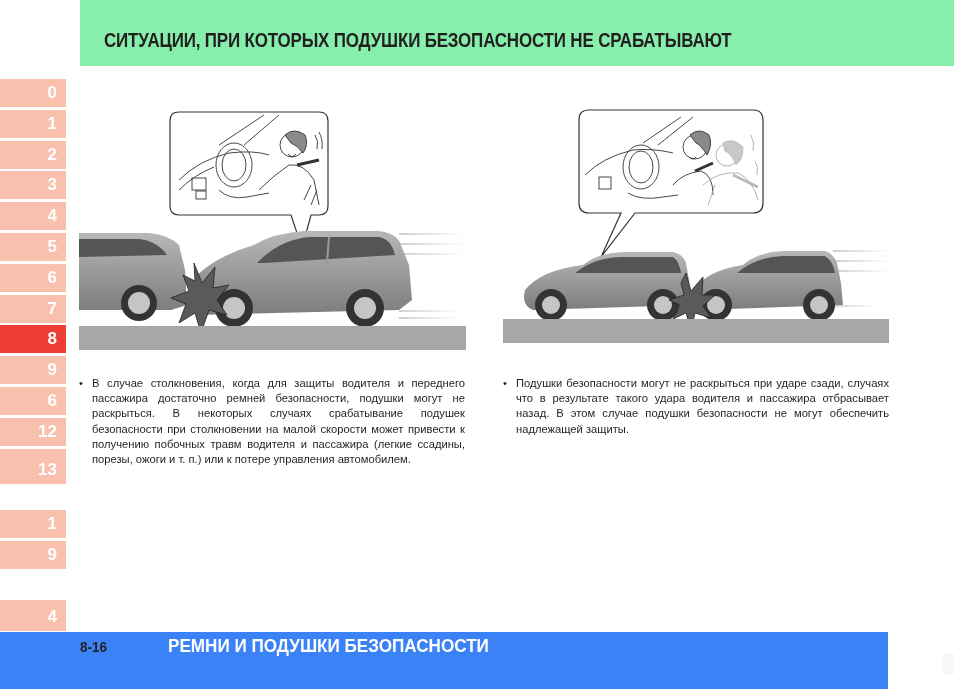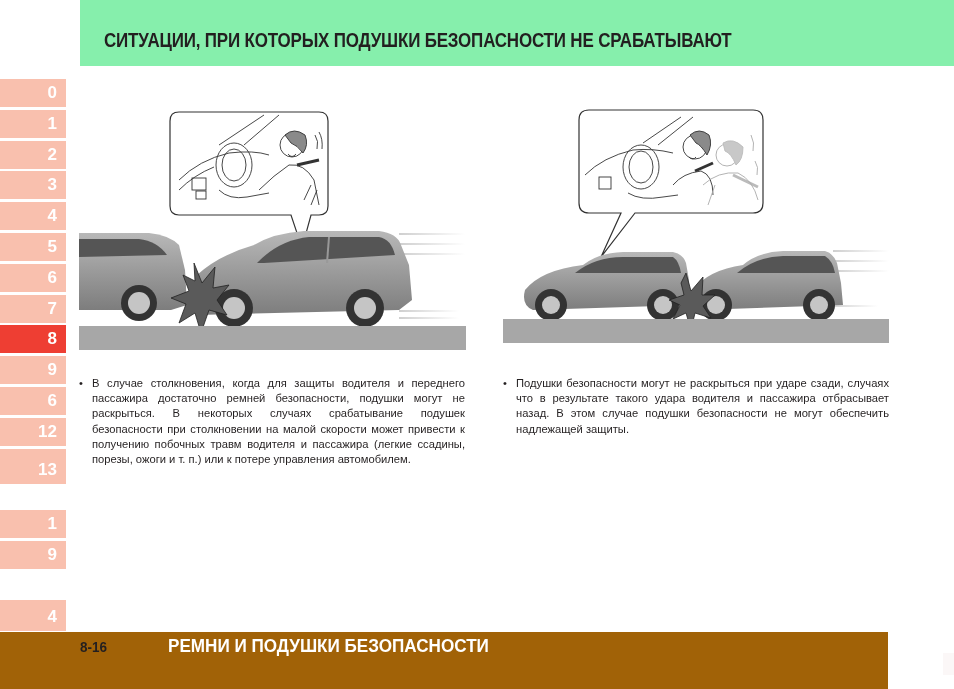--- a/index.html
+++ b/index.html
@@ -21,21 +21,21 @@
     .tab {
       position: absolute; left: 0; width: 66px; height: 28px;
       background: #f9c0ae; color: #ffffff;
       font-weight: bold; font-size: 17px; text-align: right;
       padding-right: 9px; line-height: 28px; cursor: pointer;
     }
     .tab.active { background: #ee3e33; }
 
     .footer {
       position: absolute; left: 0; top: 632px; width: 888px; height: 57px;
-      background: #a16207;
+      background: #3b82f6;
     }
     .page-num {
       position: absolute; left: 80px; top: 6px; font-weight: bold; font-size: 15px; color: #231f20;
       transform: scaleX(0.9); transform-origin: left top;
     }
     .section-title {
       position: absolute; left: 168px; top: 3px; font-weight: bold; font-size: 19px; color: #ffffff;
       transform: scaleX(0.9); transform-origin: left top; white-space: nowrap;
     }
     .corner-mark {

